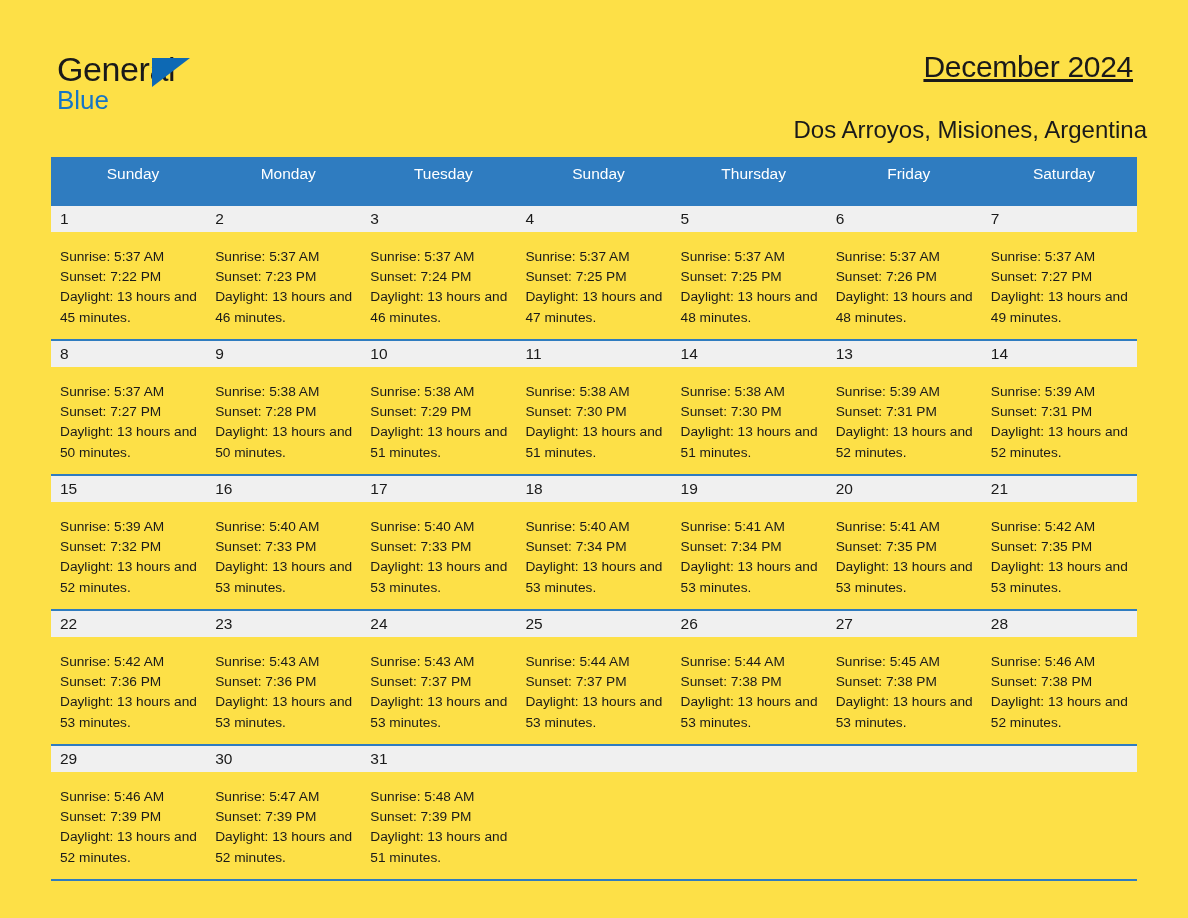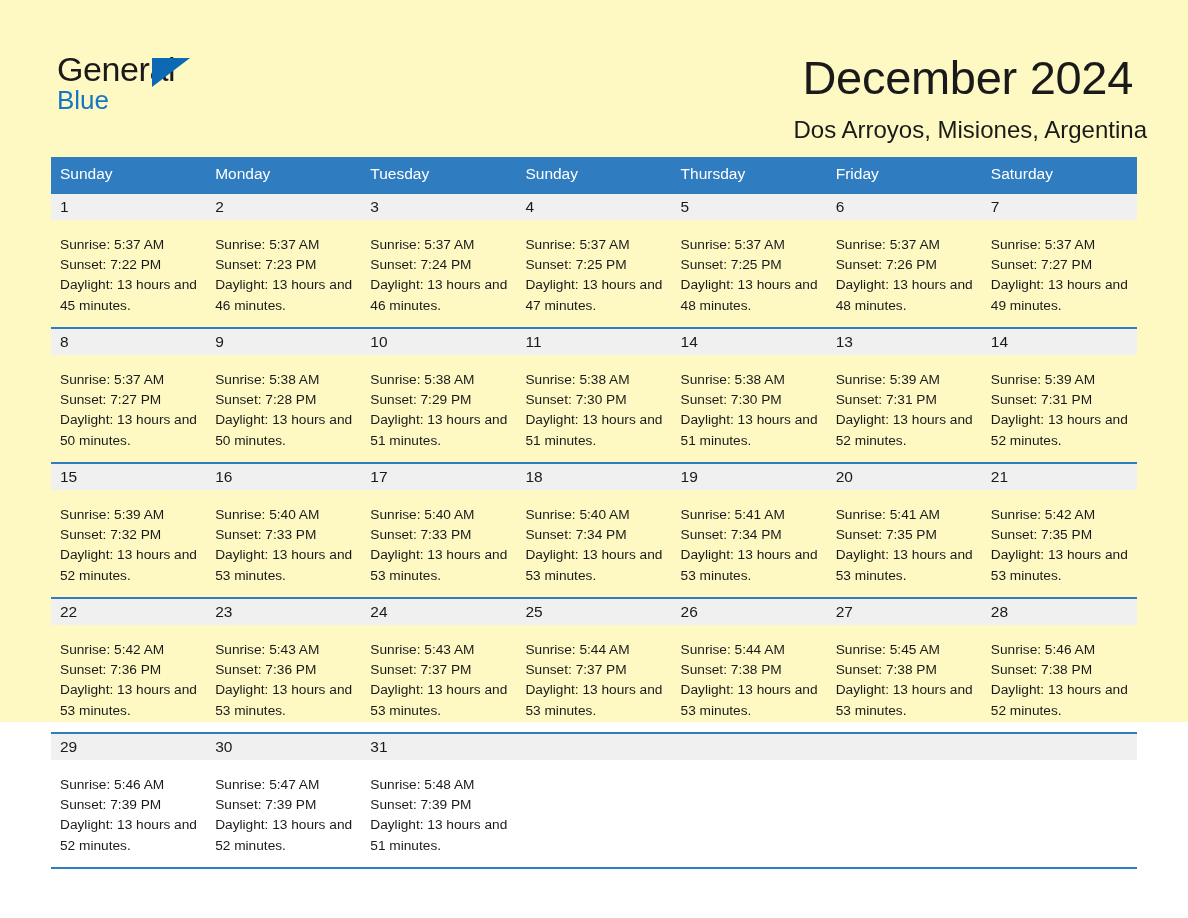--- a/index.html
+++ b/index.html
@@ -8,22 +8,22 @@
     padding: 0;
     width: 1188px;
     height: 918px;
     background: #ffffff;
     font-family: "Liberation Sans", sans-serif;
     -webkit-font-smoothing: antialiased;
   }
   .page {
     position: relative;
     width: 1188px;
-    height: 722px;
-    background: #fef9c3;
+    height: 918px;
+    background: #fde047;
   }
 
   
   .header {
     position: relative;
     height: 120px;
     padding: 0 50px;
   }
   .logo {
     position: absolute;
@@ -56,25 +56,26 @@
     display: block;
     font-size: 26px;
     color: #1575c6;
     margin-top: -3px;
     font-weight: 400;
   }
   .title {
     position: absolute;
     right: 55px;
     top: 50px;
-    font-size: 47px;
+    font-size: 30px;
     color: #1a1a1a;
     font-weight: 400;
     letter-spacing: -0.3px;
     white-space: nowrap;
+    text-decoration: underline;
   }
   .subtitle {
     position: absolute;
     right: 41px;
     top: 116px;
     font-size: 24px;
     color: #1a1a1a;
     font-weight: 400;
     white-space: nowrap;
   }
@@ -89,22 +90,22 @@
   table.cal {
     width: 1086px;
     border-collapse: collapse;
     table-layout: fixed;
   }
   table.cal th {
     background: #2f7cc0;
     color: #ffffff;
     font-size: 15.5px;
     font-weight: 400;
-    text-align: left;
-    padding: 8px 0 9px 9px;
+    text-align: center;
+    padding: 8px 0 21px 9px;
     height: 33px;
     border: none;
   }
   tr.week-row > td {
     vertical-align: top;
     padding: 0;
     border-top: 2px solid #2f7cc0;
     height: 135px;
   }
   tr.week-row.last > td {

